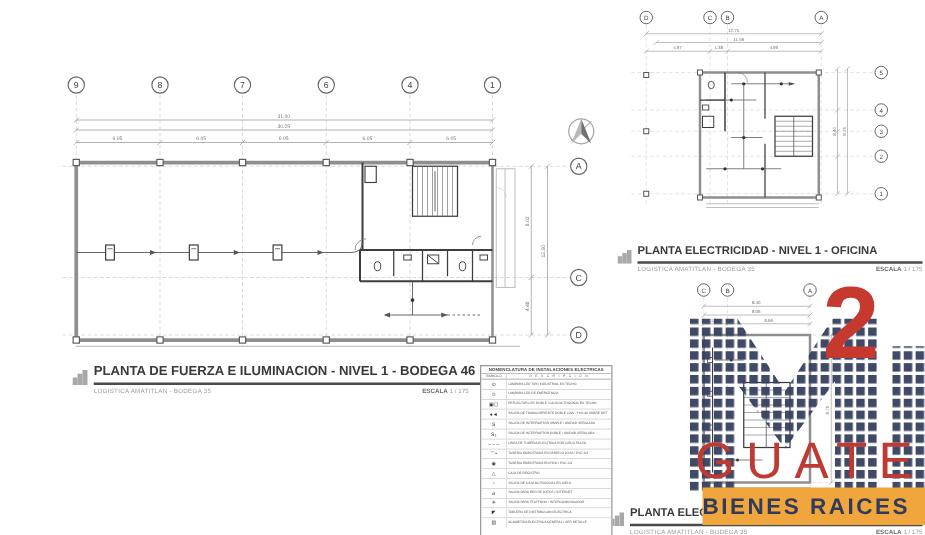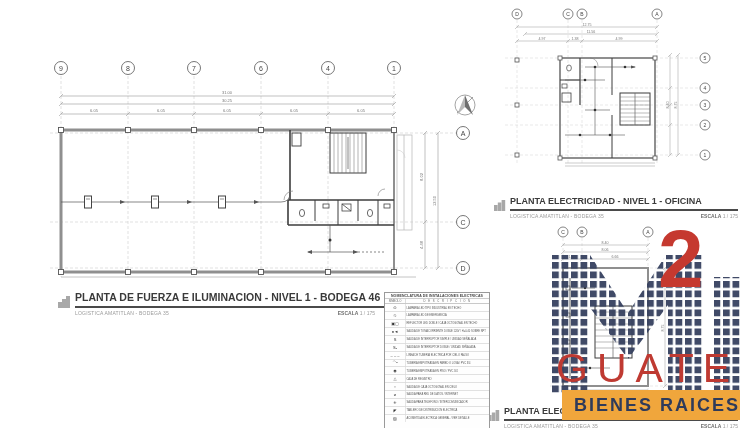--- a/index.html
+++ b/index.html
@@ -32,21 +32,21 @@
         align-self:stretch;display:flex;align-items:center;justify-content:center;}
   .ldesc{flex:1;font-size:5.2px;color:#555;line-height:1.05;padding:0 2px;}
   
   #wm{position:absolute;left:0;top:0;width:740px;height:428px;pointer-events:none;z-index:50;}
   #wm-tiles{position:absolute;left:552px;top:243px;opacity:.95;}
   #wm-two{position:absolute;left:658px;top:218px;font-size:82px;font-weight:bold;
           color:#c5392f;line-height:1;letter-spacing:0;}
   #wm-guate{position:absolute;left:556px;top:348px;font-size:41px;font-weight:normal;
             color:#bf3a32;letter-spacing:9px;line-height:1;}
   #wm-bar{position:absolute;left:562px;top:390px;width:178px;height:30px;background:#f0a63c;
-          display:flex;align-items:center;justify-content:flex-end;}
+          display:flex;align-items:center;justify-content:flex-start;}
   #wm-bar span{font-size:18px;font-weight:bold;color:#2f3b5a;letter-spacing:2px;white-space:nowrap;}
 </style>
 </head>
 <body>
 
 <div id="canvas">
 
   <svg class="plan" style="left:40px;top:55px;" width="450" height="232" viewBox="0 0 450 232">
 
     <g stroke="#cfcfcf" stroke-width="0.6" stroke-dasharray="3,2">

